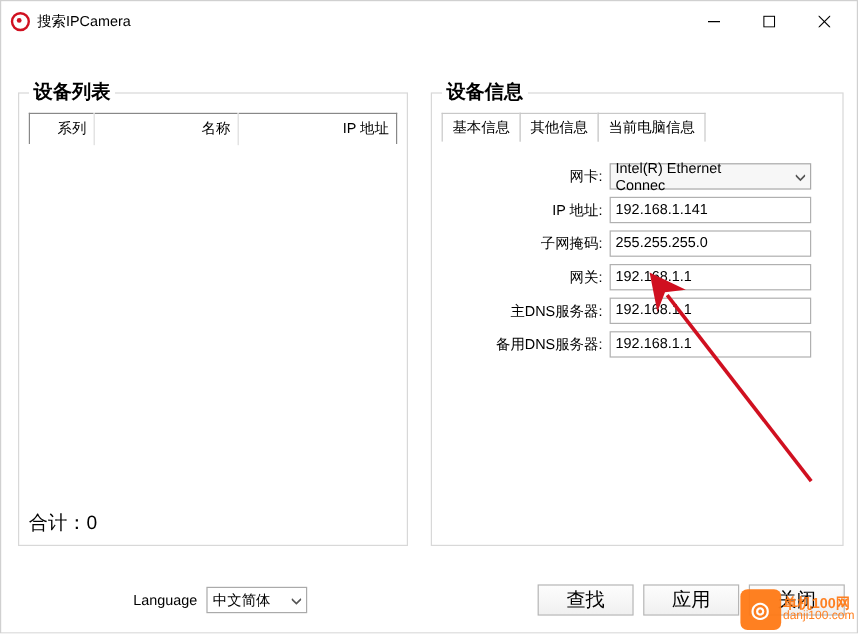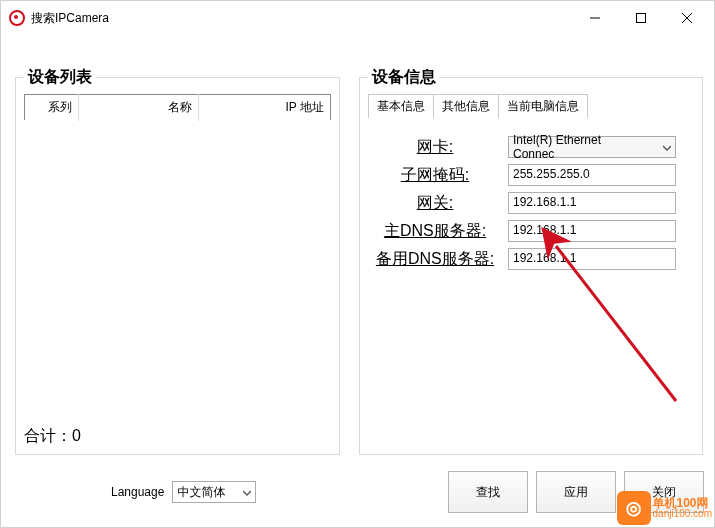--- a/index.html
+++ b/index.html
@@ -23,28 +23,28 @@
   .list-footer { margin-top:6px; font-size:16px; }
   .device-info { left:348px; top:28px; width:344px; height:388px; }
   .tab { border:1px solid #c0c0c0; padding:4px 8px; font-size:12px; background:#fff; margin-right:-1px; cursor:default; }
   .tab.active { border-bottom:1px solid #fff; background:#fff; font-weight:normal; }
   .tab:not(.active){ border:1px solid transparent; border-bottom:1px solid #c0c0c0; }
   .tab:not(.active){ border:1px solid #c0c0c0; background:#f9f9f9;}
   .tab.active{ border:1px solid #888; background:#fff;}
   .tabstrip{ display:flex; }
   .tabstrip .tab{ border:1px solid #c8c8c8; border-bottom:none; padding:3px 8px; background:#fff;}
   .form-row { display:flex; align-items:center; margin-bottom:6px; }
-  .form-label { width:140px; text-align:center; padding-right:6px; font-size:16px;text-decoration:underline; }
+  .form-label { width:140px; text-align:right; padding-right:6px; font-size:12px; }
   .form-input { border:1px solid #b0b0b0; height:22px; padding:2px 4px; font-size:12px; width:168px; background:#fff; }
   .form-select { border:1px solid #aaa; height:22px; font-size:12px; width:168px; background:#f7f7f7; padding:0 36px 0 4px; position:relative; display:flex; align-items:center; }
   .sel-caret { position:absolute; right:4px; top:7px; }
   .bottom-bar { position:absolute; bottom:14px; left:10px; right:10px; display:flex; align-items:center; }
   .lang-label { font-size:12px; margin-left:100px; margin-right:8px;}
   .lang-select { border:1px solid #aaa; height:22px; width:84px; font-size:12px; padding:0 18px 0 4px; position:relative; display:flex; align-items:center; background:#fff;}
-  .btn { border:1px solid #b5b5b5; background:linear-gradient(#fdfdfd,#f0f0f0); width:80px; height:42px; font-size:12px; display:flex; align-items:center; justify-content:center; margin-left:8px; }
+  .btn { border:1px solid #b5b5b5; background:linear-gradient(#fdfdfd,#f0f0f0); width:80px; height:26px; font-size:16px; display:flex; align-items:center; justify-content:center; margin-left:8px; }
   .spacer { flex:1; }
   .arrow { position:absolute; pointer-events:none; }
   .watermark { position:absolute; right:2px; bottom:2px; display:flex; align-items:center; gap:2px; opacity:0.95;}
   .wm-icon { width:34px; height:34px; background:#ff7a16; border-radius:6px; display:flex; align-items:center; justify-content:center; color:#fff; font-weight:bold; font-size:18px;}
   .wm-text { display:flex; flex-direction:column; line-height:1;}
   .wm-cn { font-size:12px; font-weight:bold; color:#ff7a16;}
   .wm-url { font-size:10px; color:#ff7a16;}
 </style>
 </head>
 <body>
@@ -105,20 +105,24 @@
       <div class="form-row">
         <div class="form-label">网卡:</div>
         <div class="form-select">
           <span>Intel(R) Ethernet Connec</span>
           <svg class="sel-caret" width="8" height="8">
               <path d="M0 2 L4 6 L8 2" stroke="#555" fill="none" stroke-width="1.4"></path>
             </svg>
         </div>
       </div>
       <div class="form-row">
+        <div class="form-label">IP 地址:</div>
+        <div class="form-input">192.168.1.141</div>
+      </div>
+      <div class="form-row">
         <div class="form-label">子网掩码:</div>
         <div class="form-input">255.255.255.0</div>
       </div>
       <div class="form-row">
         <div class="form-label">网关:</div>
         <div class="form-input">192.168.1.1</div>
       </div>
       <div class="form-row">
         <div class="form-label">主DNS服务器:</div>
         <div class="form-input">192.168.1.1</div>

